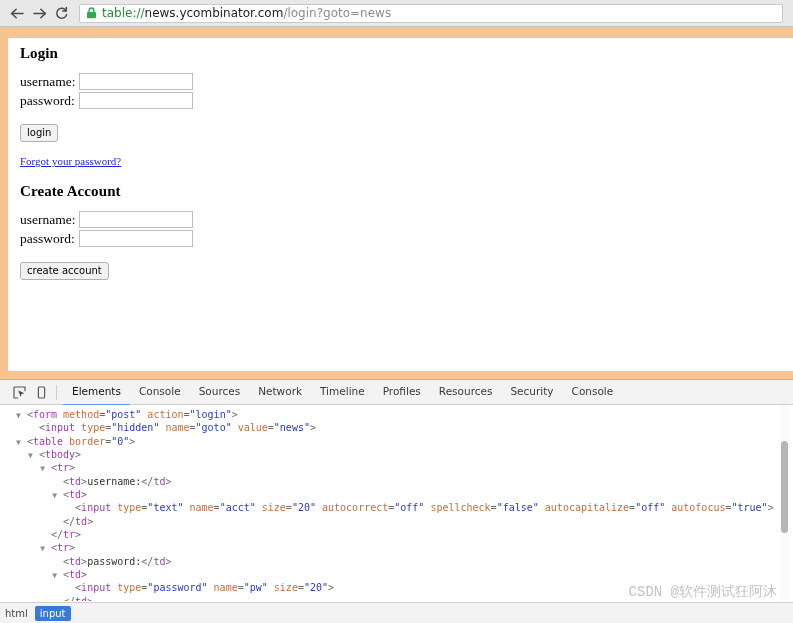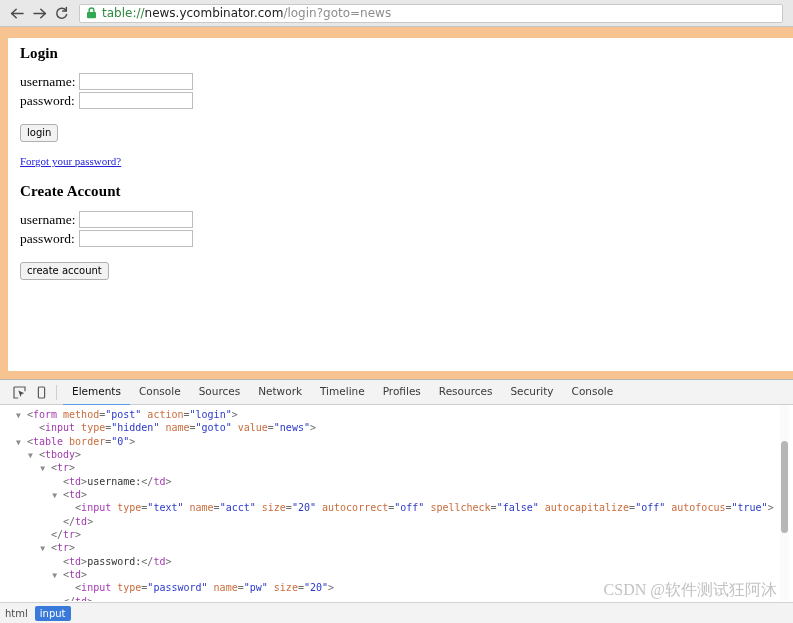--- a/index.html
+++ b/index.html
@@ -278,22 +278,22 @@
   }
   .crumb.selected {
     background: #3879d9;
     color: #ffffff;
   }
 
   .watermark {
     position: absolute;
     right: 16px;
     bottom: 22px;
-    font-family: Liberation Serif, serif;
-    font-size: 16px;
+    font-family: Liberation Mono, monospace;
+    font-size: 14px;
     color: #c2c2c2;
     white-space: nowrap;
     pointer-events: none;
   }
 </style>
 </head>
 <body>
 
 <div class="browser-toolbar">
   <div class="nav-btn">

